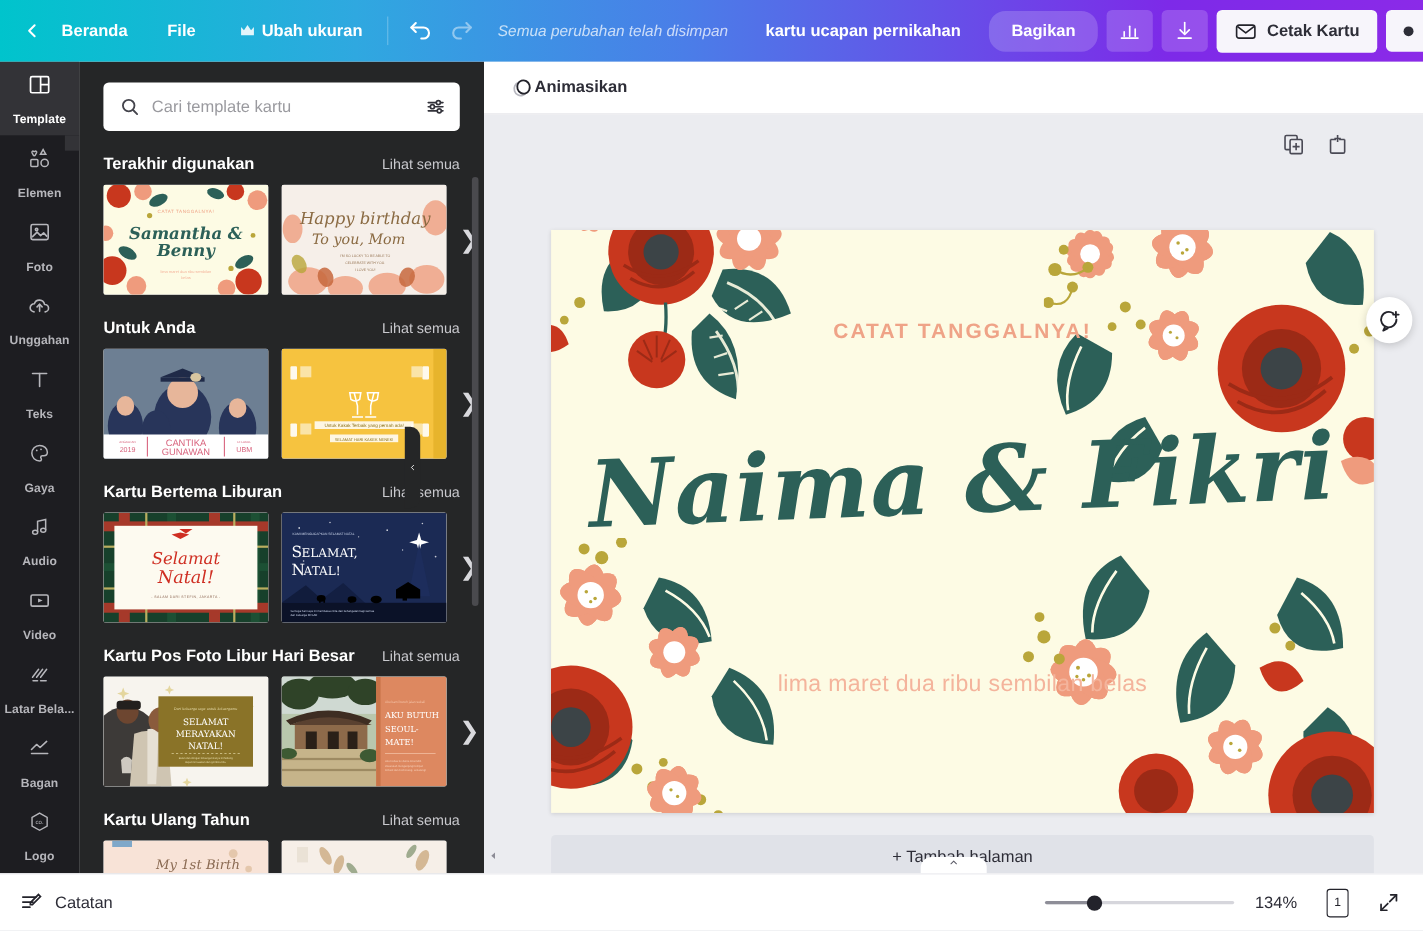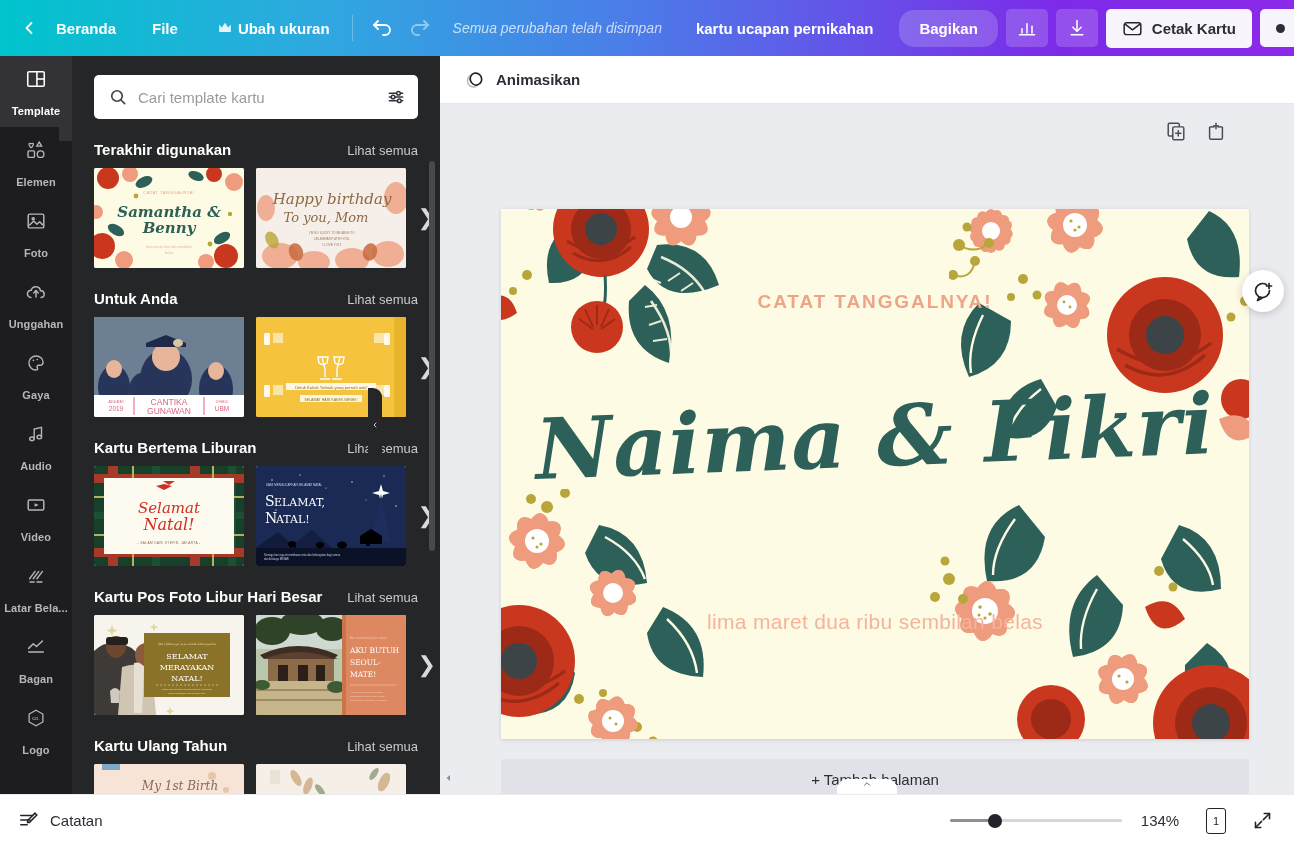--- a/index.html
+++ b/index.html
@@ -123,21 +123,21 @@
     display: flex; align-items: center; justify-content: center; cursor: pointer;
     color: #fff; font-size: 11px; z-index: 14;
   }
 
   
   .editor { flex: 1; display: flex; flex-direction: column; min-width: 0; background: #ebecf0; }
   .anim-bar {
     height: 48px; flex: 0 0 48px; background: #fff; display: flex; align-items: center;
     padding-left: 18px; gap: 10px; border-bottom: 1px solid #e6e6ea;
   }
-  .anim-btn { display: flex; align-items: center; gap: 10px; cursor: pointer; padding: 5px 6px; border-radius: 4px; }
+  .anim-btn { display: flex; align-items: center; cursor: pointer; padding: 5px 6px; border-radius: 4px; }
   .anim-lbl { font-size: 15px; color: #2d2d37; font-weight: 600; }
 
   .canvas-area { flex: 1; position: relative; overflow: hidden; }
   .canvas-tools {
     position: absolute; top: 16px; left: 50%; transform: translateX(-50%);
     width: 748px; display: flex; justify-content: flex-end; gap: 18px; padding-right: 14px;
   }
   .ctool { width: 22px; height: 22px; cursor: pointer; color: #4a4a55; }
   .comment-fab {
     position: absolute; right: 10px; top: 166px; width: 42px; height: 42px; border-radius: 50%;
@@ -311,20 +311,29 @@
       </div>
       <div class="rail-item">
         <span class="rail-ico">
           <svg width="22" height="22" viewBox="0 0 24 24" fill="none" stroke="currentColor" stroke-width="1.6" stroke-linecap="round" stroke-linejoin="round">
               <path d="M6.5 18A4 4 0 0 1 6.8 10a5.2 5.2 0 0 1 10.1.7A3.6 3.6 0 0 1 17.5 18"></path>
               <polyline points="9.5 13 12 10.5 14.5 13"></polyline>
               <line x1="12" y1="10.5" x2="12" y2="17.5"></line>
             </svg>
         </span>
         <span class="rail-lbl">Unggahan</span>
+      </div>
+      <div class="rail-item">
+        <span class="rail-ico">
+          <svg width="22" height="22" viewBox="0 0 24 24" fill="none" stroke="currentColor" stroke-width="1.6" stroke-linecap="round">
+              <line x1="5" y1="6" x2="19" y2="6"></line>
+              <line x1="12" y1="6" x2="12" y2="19"></line>
+            </svg>
+        </span>
+        <span class="rail-lbl">Teks</span>
       </div>
       <div class="rail-item">
         <span class="rail-ico">
           <svg width="22" height="22" viewBox="0 0 24 24" fill="none" stroke="currentColor" stroke-width="1.5">
               <path d="M12 4.3c4.3 0 7.7 3 7.7 6.8 0 2.6-2 3.4-3.6 3.4h-1.3c-1 0-1.7.7-1.7 1.6 0 .4.2.8.4 1.1.2.3.3.6.3 1 0 .9-.7 1.5-1.8 1.5-4.3 0-7.7-3.4-7.7-7.6S7.7 4.3 12 4.3z"></path>
               <circle cx="9.2" cy="9.2" r=".9" fill="currentColor" stroke="none"></circle>
               <circle cx="13.4" cy="8.2" r=".9" fill="currentColor" stroke="none"></circle>
             </svg>
         </span>
         <span class="rail-lbl">Gaya</span>

